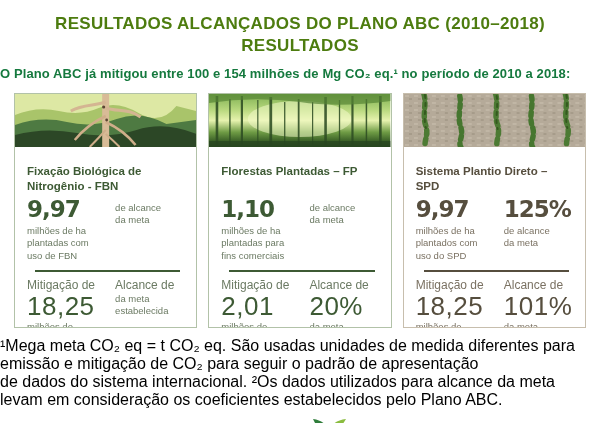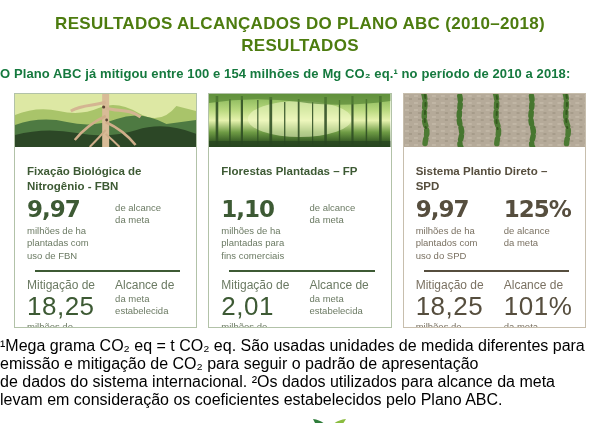--- a/index.html
+++ b/index.html
@@ -163,20 +163,21 @@
         <div class="divider"></div>
         <div class="row row2">
           <div class="c1">
             <div class="stat-head">Mitigação de</div>
             <div class="light">2,01</div>
             <div class="small-label">milhões de
 Mg CO₂ eq</div>
           </div>
           <div class="c2">
             <div class="stat-head">Alcance de</div>
+            <div class="light">20%</div>
             <div class="small-label">da meta
 estabelecida</div>
           </div>
         </div>
       </div>
     </article>
 
     <article class="card card--brown">
       <div class="card-image">
         <svg viewBox="0 0 182 53" preserveAspectRatio="none">
@@ -230,21 +231,21 @@
 estabelecida</div>
           </div>
         </div>
       </div>
     </article>
 
   </div>
 
   <p class="footnote">
     </p>
-    <div>¹Mega grama CO₂ eq = t CO₂ eq. São usadas unidades de medida diferentes para emissão e mitigação de CO₂ para seguir o padrão de apresentação</div>
+    <div>¹Mega meta CO₂ eq = t CO₂ eq. São usadas unidades de medida diferentes para emissão e mitigação de CO₂ para seguir o padrão de apresentação</div>
     <div>de dados do sistema internacional. ²Os dados utilizados para alcance da meta levam em consideração os coeficientes estabelecidos pelo Plano ABC.</div>
   <p></p>
 
   <div class="footer">
     <div class="logo">
       <svg width="112" height="44" viewBox="0 0 112 44">
         <path d="M2,40 C36,33 72,34 108,40" stroke="#3b8a4d" stroke-width="1.2" fill="none"></path>
         <path d="M88,38 C88,28 87,20 85,12" stroke="#2f7d3a" stroke-width="2.4" fill="none"></path>
         <path d="M86,15 C78,13 73,8 70,1 C79,2 84,7 87,14 Z" fill="#2f7d3a"></path>
         <path d="M86,15 C94,13 99,8 103,1 C93,2 88,7 85,14 Z" fill="#8abc3f"></path>

